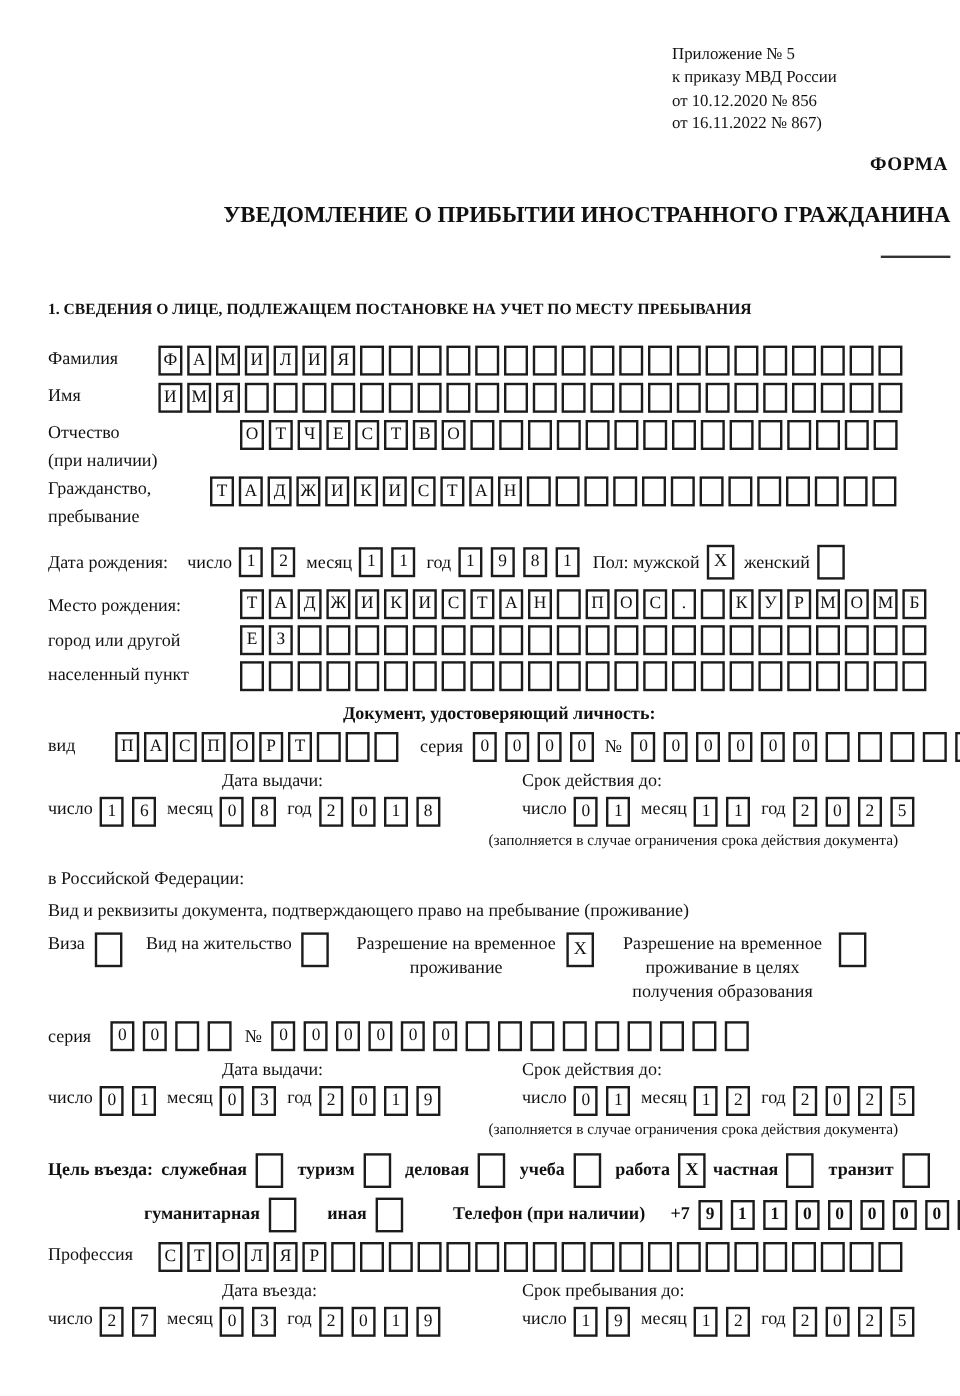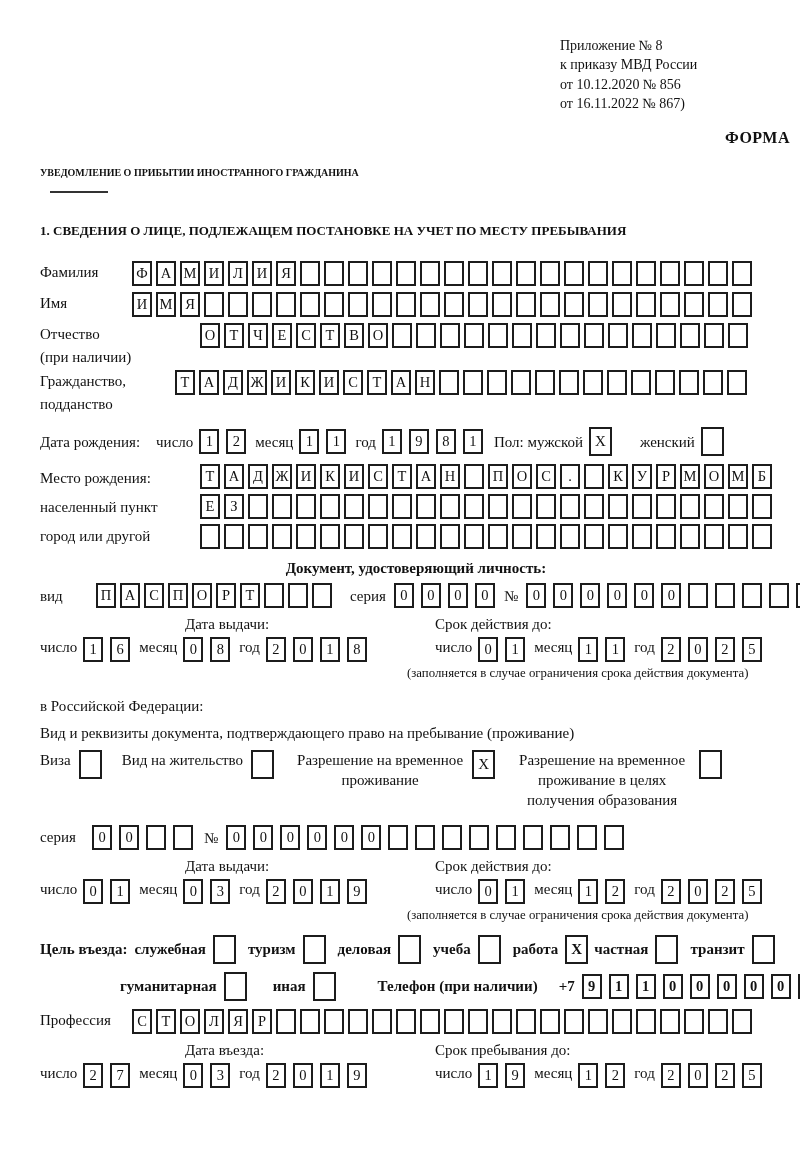--- a/index.html
+++ b/index.html
@@ -6,21 +6,21 @@
   html,body { background:#ffffff; }
   body {
     width: 800px; height: 1163px; overflow: hidden;
     font-family: "Liberation Serif", "DejaVu Serif", serif;
     color: #111; font-size: 15px;
     padding: 36px 8px 0 40px; position: relative;
   }
   .appendix { margin-left: 520px; width: 235px; font-size: 14px; line-height: 1.38; }
   .appendix .gap { margin-top: 5px; }
   .forma { text-align: right; font-weight: bold; font-size: 16px; margin-top: 16px; margin-right: 2px; letter-spacing: .5px; }
-  .title { text-align: left; font-weight: bold; font-size: 10px; line-height: 1.55; margin-top: 18px; }
+  .title { text-align: right; font-weight: bold; font-size: 19px; line-height: 1.55; margin-top: 18px; }
   .blank-line { display:inline-block; width: 58px; border-bottom: 2.5px solid #333; height: 12px; margin-left: 10px; }
   .section1 { text-align: left; font-weight: bold; font-size: 13px; margin-top: 26px; }
 
   .frow { display: flex; align-items: flex-start; margin-top: 6px; }
   .frow .flabel { line-height: 1.5; flex: 0 0 auto; }
   .cells { display: inline-flex; flex: 0 0 auto; }
   .cell {
     width: 20px; height: 25px; border: 2px solid #1c1c1c; margin-right: 4px;
     display: inline-flex; align-items: center; justify-content: center;
     font-size: 14.5px; background: #fff; flex: 0 0 auto;
@@ -56,21 +56,21 @@
   .opt .olabel.center { text-align: center; }
 
   .purpose-row { display: flex; align-items: center; margin-top: 12px; font-weight: bold; }
   .purpose-row .plabel { margin-right: 7px; white-space: nowrap; }
   .purpose-row .cells { margin-right: 12px; }
 </style>
 </head>
 <body>
 
 <div class="appendix">
-  <div>Приложение № 8</div>
+  <div>Приложение № 5</div>
   <div>к приказу МВД России</div>
   <div>от 10.12.2020 № 856</div>
   <div>от 16.11.2022 № 867)</div>
 </div>
 
 <div class="forma">ФОРМА</div>
 
 <div class="title">
   <div>УВЕДОМЛЕНИЕ О ПРИБЫТИИ ИНОСТРАННОГО ГРАЖДАНИНА</div>
   <div><span class="blank-line"></span></div>
@@ -170,21 +170,21 @@
       <span class="cell"></span>
       <span class="cell"></span>
       <span class="cell"></span>
       <span class="cell"></span>
     </div>
 </div>
 
 <div class="frow" style="margin-top:2px">
   <div class="flabel w135">
     <div>Гражданство,</div>
-    <div>подданство</div>
+    <div>пребывание</div>
   </div>
   <div class="cells">
       <span class="cell">Т</span>
       <span class="cell">А</span>
       <span class="cell">Д</span>
       <span class="cell">Ж</span>
       <span class="cell">И</span>
       <span class="cell">К</span>
       <span class="cell">И</span>
       <span class="cell">С</span>
@@ -223,31 +223,31 @@
   <span class="cells dates">
       <span class="cell">1</span>
       <span class="cell">9</span>
       <span class="cell">8</span>
       <span class="cell">1</span>
     </span>
   <span class="lbl" style="margin-left:4px">Пол: мужской</span>
   <span class="cells chk">
       <span class="cell">X</span>
     </span>
-  <span class="lbl" style="margin-left:28px">женский</span>
+  <span class="lbl" style="margin-left:8px">женский</span>
   <span class="cells chk">
       <span class="cell"></span>
     </span>
 </div>
 
 <div class="frow" style="margin-top:8px">
   <div class="flabel w160 label-col">
     <div>Место рождения:</div>
+    <div>город или другой</div>
     <div>населенный пункт</div>
-    <div>город или другой</div>
   </div>
   <div class="stack">
     <div class="cells">
         <span class="cell">Т</span>
         <span class="cell">А</span>
         <span class="cell">Д</span>
         <span class="cell">Ж</span>
         <span class="cell">И</span>
         <span class="cell">К</span>
         <span class="cell">И</span>

